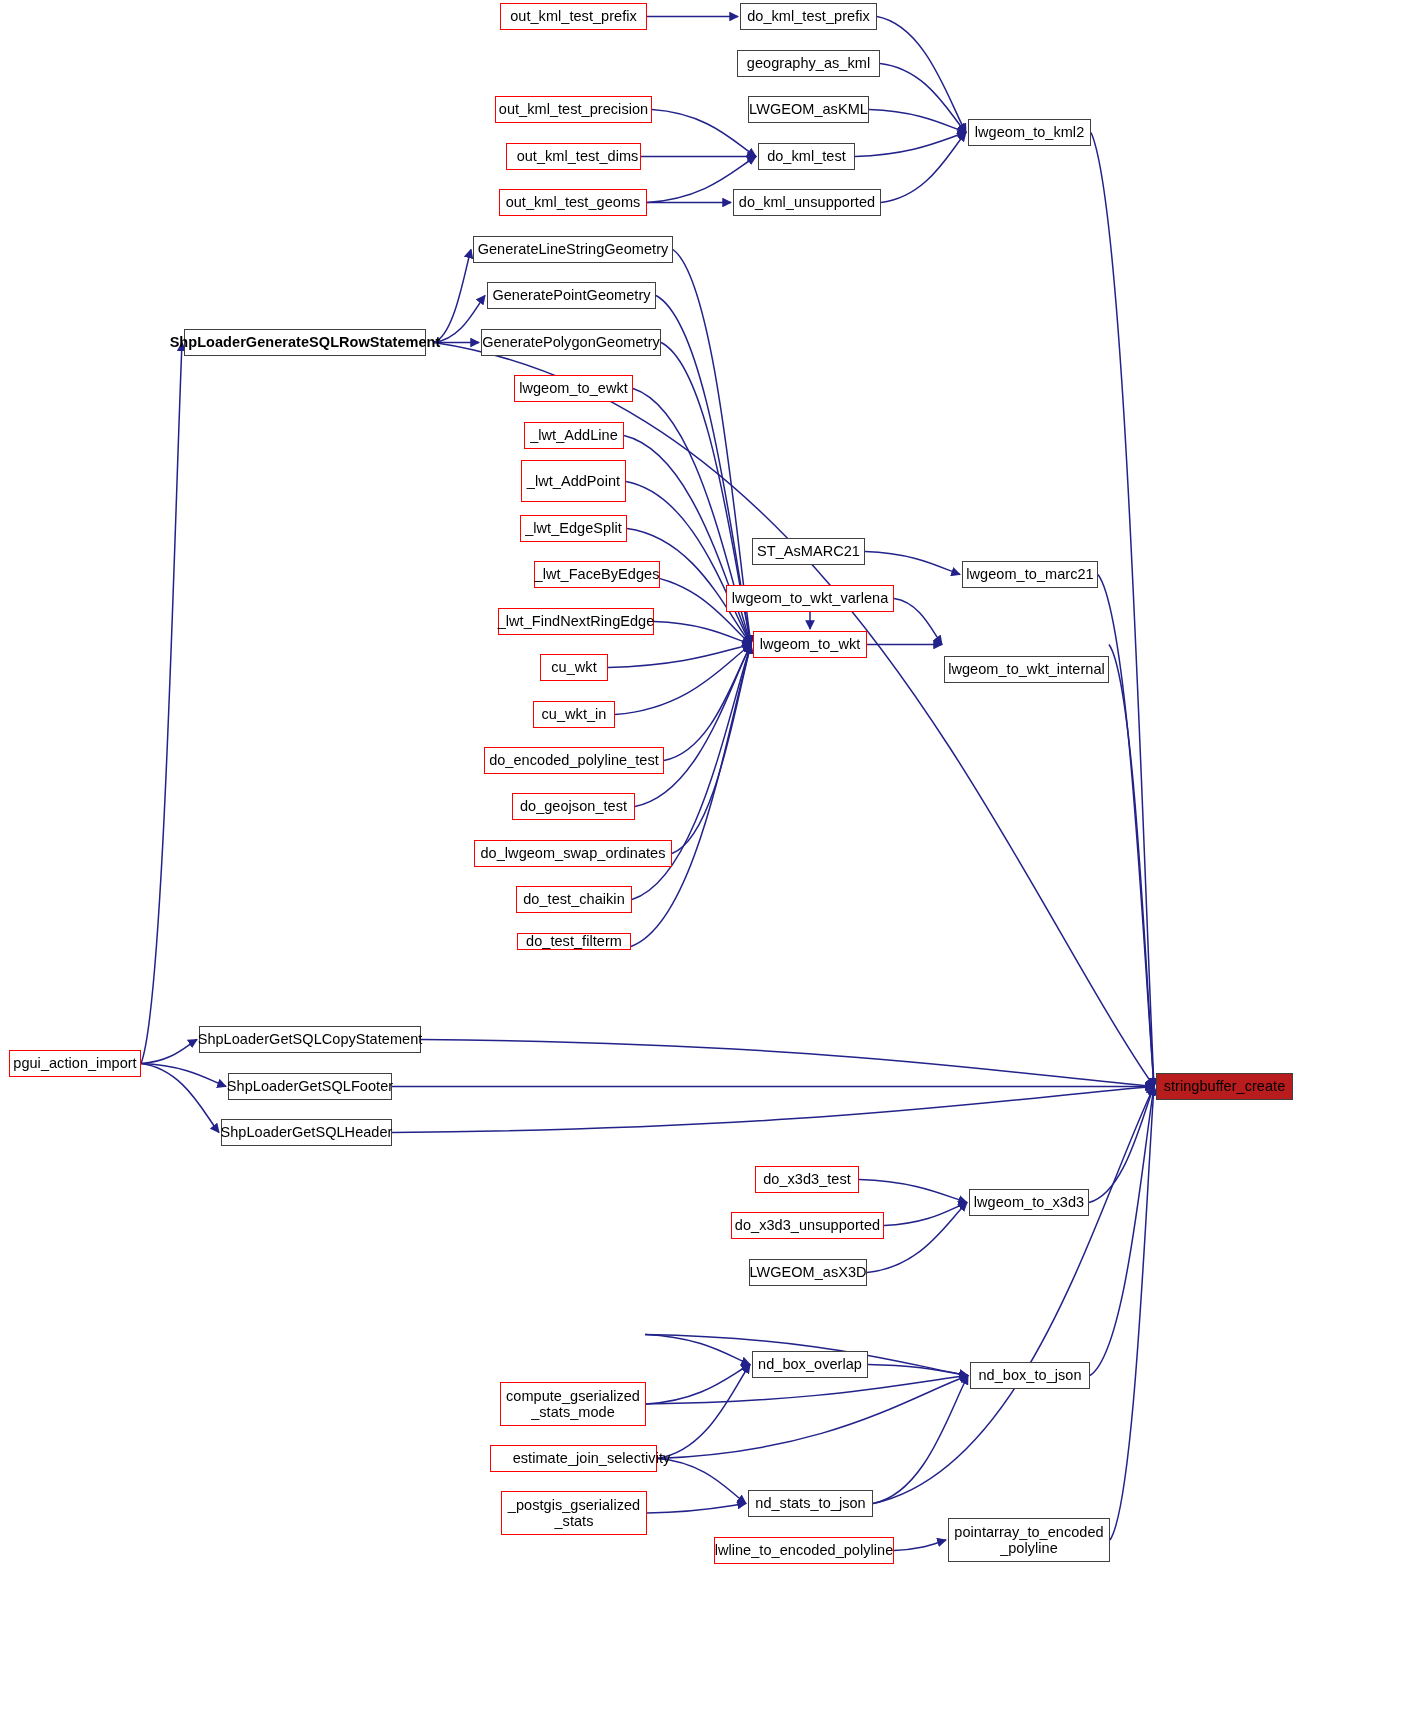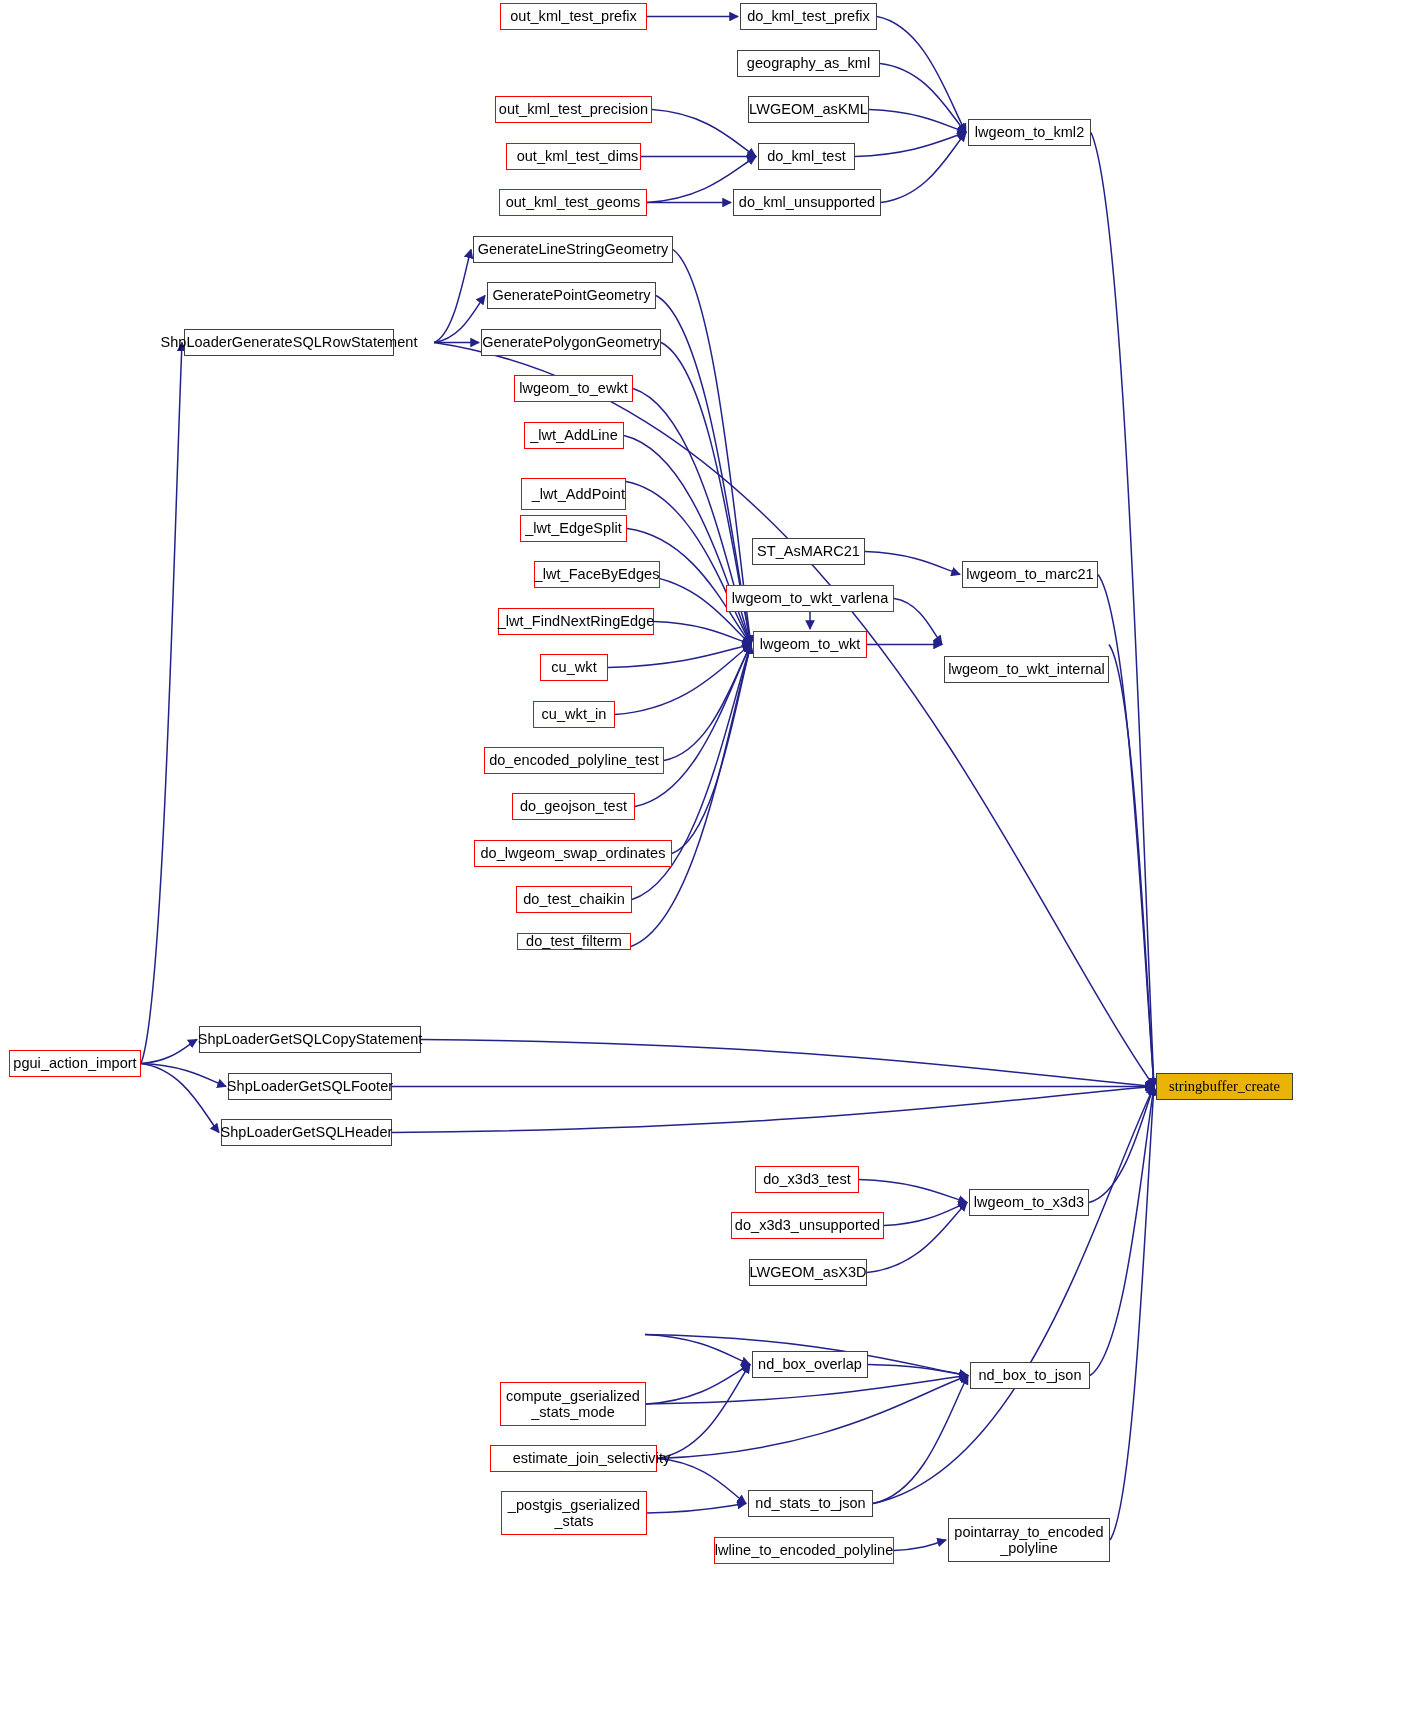--- a/index.html
+++ b/index.html
@@ -39,22 +39,21 @@
     z-index: 5;
   }
   .node.red {
     border: 1.6px solid #ff0000;
   }
   .node.black {
     border: 1.6px solid #404040;
   }
   .node.current {
     border: 1.6px solid #404040;
-    background: #eab308;
-    font-family: Liberation Serif, serif;
+    background: #b91c1c;
   }
 </style>
 </head>
 <body>
 
 <div id="canvas">
   <svg id="edges" xmlns="http://www.w3.org/2000/svg">
     <defs>
       <marker id="arrow" viewBox="0 0 10 10" refX="9" refY="5" markerWidth="6.5" markerHeight="6.5" orient="auto-start-reverse">
         <path d="M 0 0 L 10 5 L 0 10 z" fill="#22228a"></path>
@@ -131,25 +130,25 @@
       <div class="node black" style="left: 737px; top: 50px; width: 143px; height: 27px;"><span>geography_as_kml</span></div>
       <div class="node red" style="left: 495px; top: 96px; width: 157px; height: 27px;"><span>out_kml_test_precision</span></div>
       <div class="node black" style="left: 748px; top: 96px; width: 121px; height: 27px;"><span>LWGEOM_asKML</span></div>
       <div class="node black" style="left: 968px; top: 119px; width: 123px; height: 27px;"><span>lwgeom_to_kml2</span></div>
       <div class="node red" style="left: 506px; top: 143px; width: 135px; height: 27px; padding-left: 8px;"><span>out_kml_test_dims</span></div>
       <div class="node black" style="left: 758px; top: 143px; width: 97px; height: 27px;"><span>do_kml_test</span></div>
       <div class="node red" style="left: 499px; top: 189px; width: 148px; height: 27px;"><span>out_kml_test_geoms</span></div>
       <div class="node black" style="left: 733px; top: 189px; width: 148px; height: 27px;"><span>do_kml_unsupported</span></div>
       <div class="node black" style="left: 473px; top: 236px; width: 200px; height: 27px;"><span>GenerateLineStringGeometry</span></div>
       <div class="node black" style="left: 487px; top: 282px; width: 169px; height: 27px;"><span>GeneratePointGeometry</span></div>
-      <div class="node black" style="left: 184px; top: 329px; width: 210px; height: 27px;"><span>ShpLoaderGenerateSQLRowStatement</span></div>
+      <div class="node black" style="left: 184px; top: 329px; width: 242px; height: 27px; font-weight: bold;"><span>ShpLoaderGenerateSQLRowStatement</span></div>
       <div class="node black" style="left: 481px; top: 329px; width: 180px; height: 27px;"><span>GeneratePolygonGeometry</span></div>
       <div class="node red" style="left: 514px; top: 375px; width: 119px; height: 27px;"><span>lwgeom_to_ewkt</span></div>
       <div class="node red" style="left: 524px; top: 422px; width: 100px; height: 27px;"><span>_lwt_AddLine</span></div>
-      <div class="node red" style="left: 521px; top: 478px; width: 105px; height: 32px; justify-content: flex-end;"><span>_lwt_AddPoint</span></div>
+      <div class="node red" style="left: 521px; top: 460px; width: 105px; height: 42px;"><span>_lwt_AddPoint</span></div>
       <div class="node red" style="left: 520px; top: 515px; width: 107px; height: 27px;"><span>_lwt_EdgeSplit</span></div>
       <div class="node red" style="left: 511px; top: 561px; width: 126px; height: 27px; margin-left: 23px;"><span>_lwt_FaceByEdges</span></div>
       <div class="node black" style="left: 752px; top: 538px; width: 113px; height: 27px;"><span>ST_AsMARC21</span></div>
       <div class="node black" style="left: 962px; top: 561px; width: 136px; height: 27px;"><span>lwgeom_to_marc21</span></div>
       <div class="node red" style="left: 726px; top: 585px; width: 168px; height: 27px;"><span>lwgeom_to_wkt_varlena</span></div>
       <div class="node red" style="left: 498px; top: 608px; width: 156px; height: 27px;"><span>_lwt_FindNextRingEdge</span></div>
       <div class="node red" style="left: 753px; top: 631px; width: 114px; height: 27px;"><span>lwgeom_to_wkt</span></div>
       <div class="node black" style="left: 944px; top: 631px; width: 165px; height: 27px; margin-top: 25px;"><span>lwgeom_to_wkt_internal</span></div>
       <div class="node red" style="left: 540px; top: 654px; width: 68px; height: 27px;"><span>cu_wkt</span></div>
       <div class="node red" style="left: 533px; top: 701px; width: 82px; height: 27px;"><span>cu_wkt_in</span></div>

